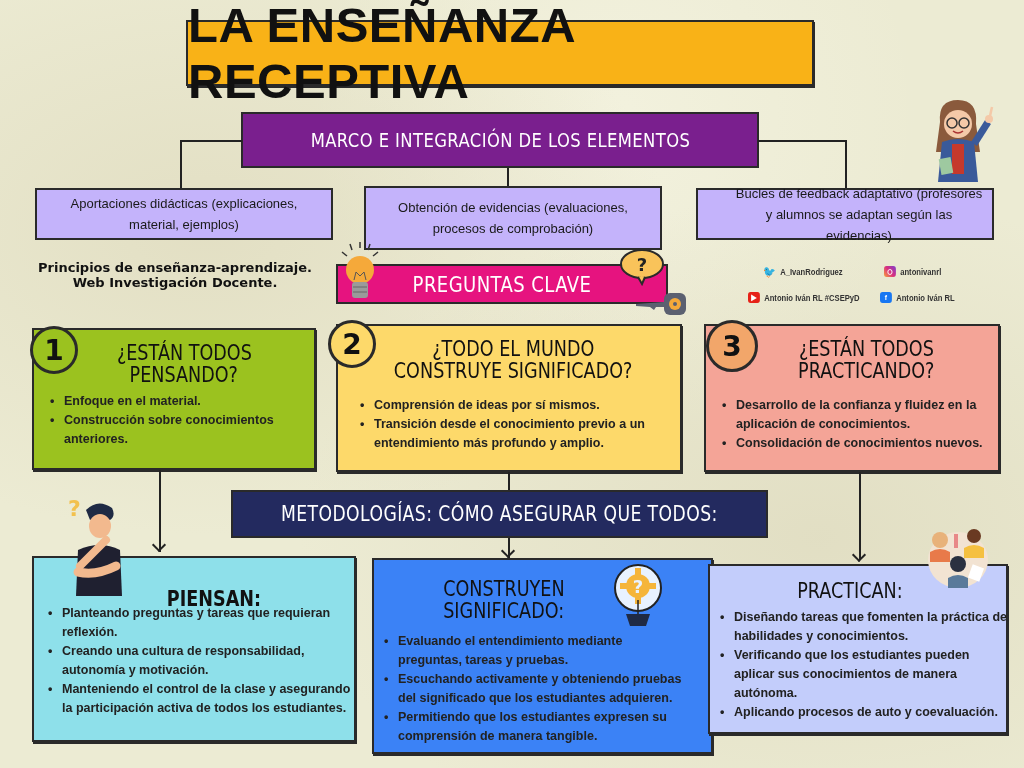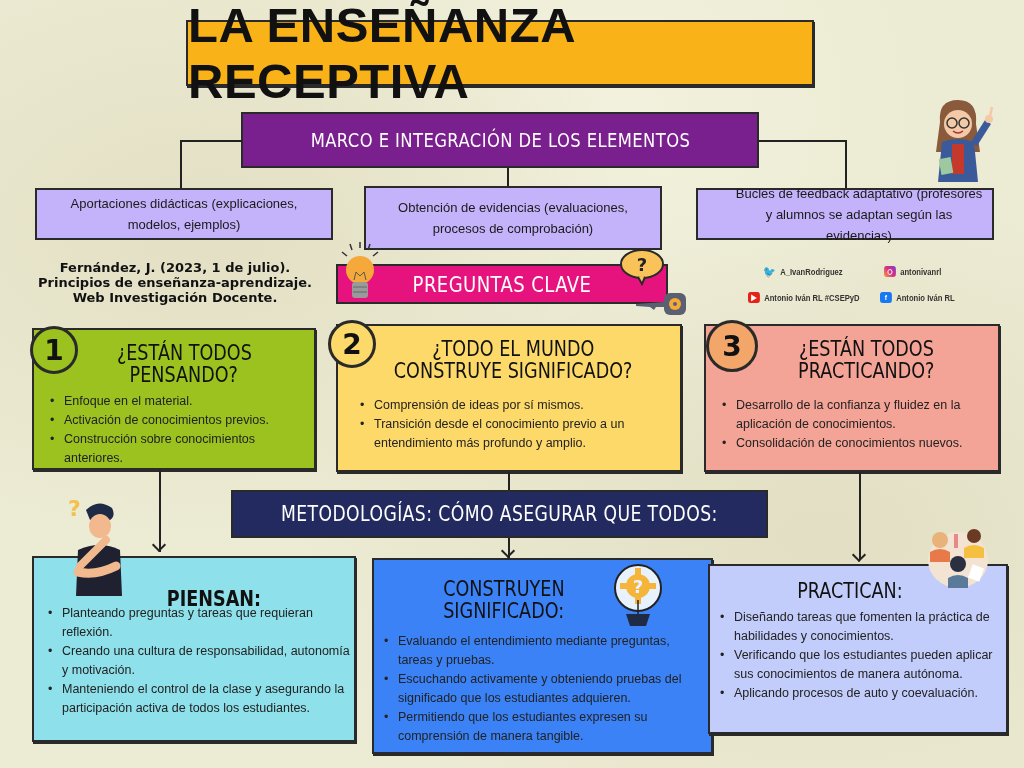--- a/index.html
+++ b/index.html
@@ -54,21 +54,21 @@
 
   .q-card { border: 2px solid #2a2a2a; box-shadow: 1px 2px 0 #2a2a2a; }
   .q-title { position: absolute; text-align: center; font-family: "DejaVu Sans", sans-serif; font-size: 22px; line-height: 22px; color: #111; }
   .q-title span { display: inline-block; transform: scaleX(0.8); white-space: nowrap; }
   .num-circle {
     position: absolute; width: 48px; height: 48px; border-radius: 50%;
     border: 3px solid #2a2a2a; display: flex; align-items: center; justify-content: center;
     font-family: "DejaVu Sans", sans-serif; font-weight: bold; font-size: 28px; color: #111;
   }
   ul.bul { position: absolute; list-style: none; font-size: 12.5px; line-height: 19px; color: #222; }
-  ul.bul li { position: relative; padding-left: 16px; }
+  ul.bul li { position: relative; padding-left: 16px; font-weight: bold; }
   ul.bul li::before { content: "•"; position: absolute; left: 2px; top: 0; }
 
   #metodo {
     left: 231px; top: 490px; width: 537px; height: 48px;
     background: #232a5f; border: 2px solid #2a2a2a;
     display: flex; align-items: center; justify-content: center;
   }
   #metodo span { color: #fff; font-family: "DejaVu Sans", sans-serif; font-size: 21px; letter-spacing: 0.5px; transform: scaleX(0.82); white-space: nowrap; }
   .arrowhead { position: absolute; width: 10px; height: 10px; border-right: 2px solid #222; border-bottom: 2px solid #222; transform: rotate(45deg); }
 </style>
@@ -99,31 +99,30 @@
   <span>MARCO E INTEGRACIÓN DE LOS ELEMENTOS</span>
 </div>
 
 <div class="line" style="left:180px; top:140px; width:62px; height:2px;"></div>
 <div class="line" style="left:180px; top:140px; width:2px; height:50px;"></div>
 <div class="line" style="left:758px; top:140px; width:88px; height:2px;"></div>
 <div class="line" style="left:845px; top:140px; width:2px; height:50px;"></div>
 <div class="line" style="left:507px; top:168px; width:2px; height:20px;"></div>
 
 <div class="abs lav-box" style="left:35px; top:188px; width:298px; height:52px;">
-  <span>Aportaciones didácticas (explicaciones, modelos, ejemplos)</span>
+  <span>Aportaciones didácticas (explicaciones, material, ejemplos)</span>
 </div>
 <div class="abs lav-box" style="left:364px; top:186px; width:298px; height:64px;">
   <span>Obtención de evidencias (evaluaciones, procesos de comprobación)</span>
 </div>
 <div class="abs lav-box" style="left:696px; top:188px; width:298px; height:52px;padding-left:36px;">
   <span>Bucles de feedback adaptativo (profesores y alumnos se adaptan según las evidencias)</span>
 </div>
 
 <div id="citation" class="abs">
-  <div>Fernández, J. (2023, 1 de julio).</div>
   <div>Principios de enseñanza-aprendizaje.</div>
   <div>Web Investigación Docente.</div>
 </div>
 
 <div id="preguntas" class="abs">
   <span>PREGUNTAS CLAVE</span>
 </div>
 <div class="abs" style="left:338px; top:240px; width:44px; height:64px;">
   <svg width="44" height="64" viewBox="0 0 44 64">
     <line x1="4" y1="12" x2="9" y2="16" stroke="#333" stroke-width="1.5"></line>
@@ -175,21 +174,20 @@
   </div>
 </div>
 
 <div class="abs q-card" style="left:32px; top:328px; width:284px; height:142px; background:#9bc21f;">
   <div class="q-title" style="left:30px; top:12px; width:240px;">
     <div><span>¿ESTÁN TODOS</span></div>
     <div><span>PENSANDO?</span></div>
   </div>
   <ul class="bul" style="left:14px; top:62px; width:262px;">
     <li>Enfoque en el material.</li>
-    <li>Activación de conocimientos previos.</li>
     <li>Construcción sobre conocimientos anteriores.</li>
   </ul>
 </div>
 <div class="num-circle" style="left:30px; top:326px; background:#9bc21f;">
   <span>1</span>
 </div>
 
 <div class="abs q-card" style="left:336px; top:324px; width:346px; height:148px; background:#fdd96a;">
   <div class="q-title" style="left:20px; top:12px; width:310px;">
     <div><span>¿TODO EL MUNDO</span></div>

